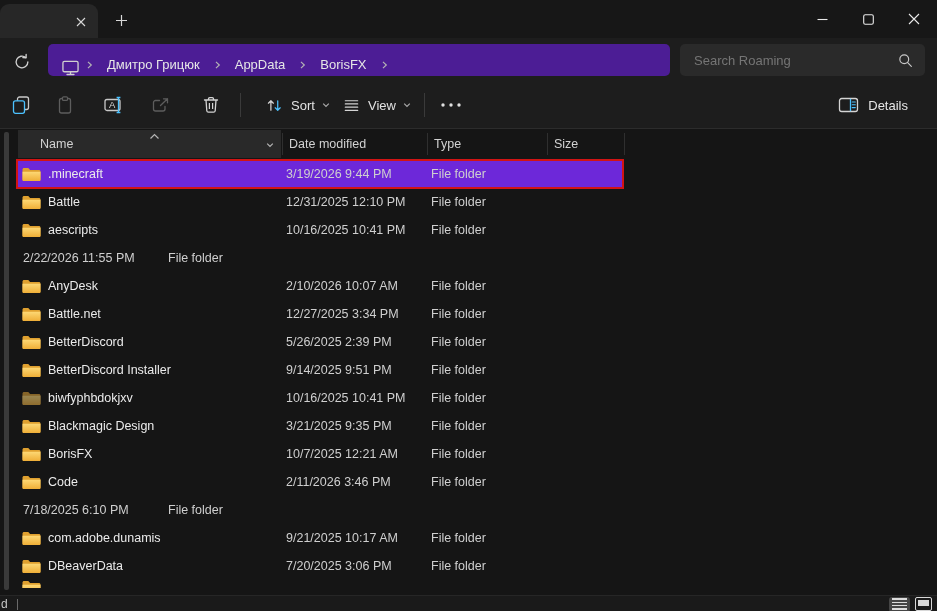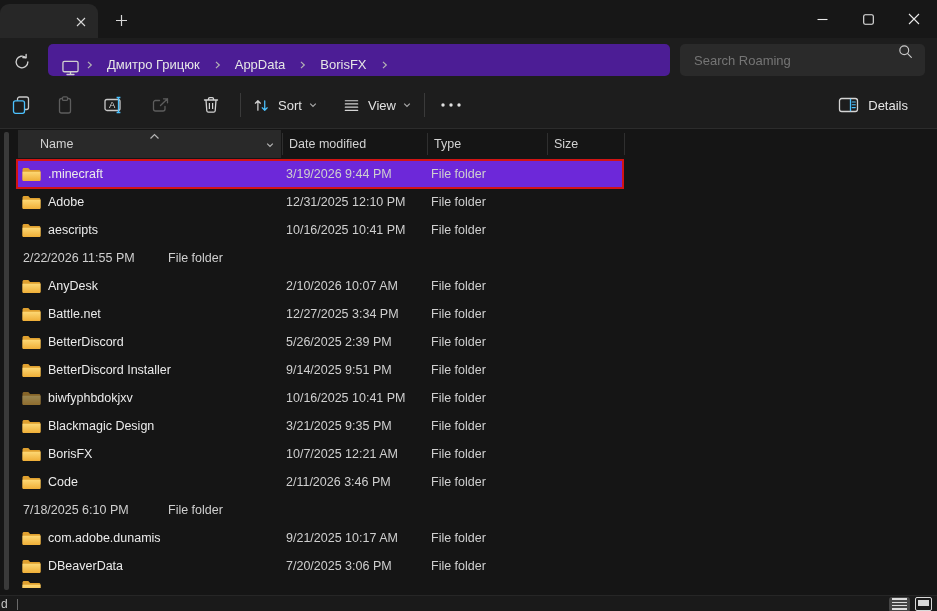--- a/index.html
+++ b/index.html
@@ -15,21 +15,21 @@
   .win-controls { position:absolute; right:0; top:0; height:38px; display:flex; }
   .win-btn { width:46px; height:38px; display:flex; align-items:center; justify-content:center; cursor:pointer; }
 
   
   .command-band { position:absolute; left:0; top:38px; width:100%; height:91px; background:#1d1d1d; border-bottom:1px solid #2c2c2c; }
   .refresh-btn { position:absolute; left:7px; top:9px; width:30px; height:30px; display:flex; align-items:center; justify-content:center; border-radius:4px; cursor:pointer; }
   .breadcrumb-bar { position:absolute; left:48px; top:6px; width:622px; height:32px; background:#4c1d95; border-radius:5px; display:flex; align-items:flex-end; font-size:13px; color:#e6e6e6; }
   .breadcrumb-bar .device { margin-left:13px; display:flex; align-items:center; }
   .crumb { padding:4px 8px; border-radius:3px; cursor:pointer; white-space:nowrap; }
   .crumb-chev { display:flex; align-items:center; margin:0 5px; }
-  .search-bar { position:absolute; left:680px; top:6px; width:245px; height:32px; background:#2a2a2a; border-radius:5px; display:flex; }
+  .search-bar { position:absolute; left:680px; top:6px; width:245px; height:32px; background:#2a2a2a; border-radius:5px; display:flex; align-items:center; }
   .search-bar input { flex:1; background:transparent; border:none; outline:none; color:#9c9c9c; font-size:13px; padding:0 14px; font-family:inherit; }
   .search-bar .mag { margin-right:12px; display:flex; }
 
   .toolbar { position:absolute; left:0; top:44px; width:100%; height:46px; }
   .tb-btn { position:absolute; top:5px; height:36px; display:flex; align-items:center; justify-content:center; border-radius:4px; cursor:pointer; }
   .tb-ico { width:36px; }
   .tb-label { font-size:13px; color:#e2e2e2; margin:0 6px 0 7px; }
   .tb-sep { position:absolute; top:11px; width:1px; height:24px; background:#3a3a3a; }
   .details-btn { position:absolute; right:19px; top:5px; height:36px; display:flex; align-items:center; padding:0 10px; border-radius:4px; cursor:pointer; }
   .details-btn span { font-size:13px; color:#e6e6e6; margin-left:9px; }
@@ -200,21 +200,21 @@
         <svg width="20" height="20" viewBox="0 0 20 20">
           <path d="M3.5 5 H16.5" stroke="#d4d4d4" stroke-width="1.3" stroke-linecap="round"></path>
           <path d="M7.5 5 V3.8 C7.5 3.1 8 2.7 8.7 2.7 H11.3 C12 2.7 12.5 3.1 12.5 3.8 V5" stroke="#d4d4d4" stroke-width="1.3" fill="none"></path>
           <path d="M5 5 L5.8 15.7 C5.9 16.6 6.6 17.2 7.5 17.2 H12.5 C13.4 17.2 14.1 16.6 14.2 15.7 L15 5" stroke="#d4d4d4" stroke-width="1.3" fill="none"></path>
           <path d="M8.4 8 V14 M11.6 8 V14" stroke="#d4d4d4" stroke-width="1.2"></path>
         </svg>
       </div>
 
       <div class="tb-sep" style="left:240px"></div>
 
-      <div class="tb-btn" style="left:244px;padding:0 8px">
+      <div class="tb-btn" style="left:257px;padding:0 8px">
         <svg width="19" height="19" viewBox="0 0 20 20">
           <path d="M6.2 15 V5.2 M3.6 7.6 L6.2 5 L8.8 7.6" stroke="#d4d4d4" stroke-width="1.3" fill="none" stroke-linecap="round" stroke-linejoin="round"></path>
           <path d="M13.4 5 V14.8 M10.8 12.4 L13.4 15 L16 12.4" stroke="#4cc2ff" stroke-width="1.3" fill="none" stroke-linecap="round" stroke-linejoin="round"></path>
         </svg>
         <span class="tb-label">Sort</span>
         <svg width="10" height="10" viewBox="0 0 10 10">
           <polyline points="2.2,3.6 5,6.4 7.8,3.6" fill="none" stroke="#aaaaaa" stroke-width="1.2"></polyline>
         </svg>
       </div>
 
@@ -291,21 +291,21 @@
         <span class="cell-date">3/19/2026 9:44 PM</span>
         <span class="cell-type">File folder</span>
         <span class="cell-size"></span>
       </div>
       <div class="row">
         <span class="cell-name">
           <svg class="folder" width="19" height="15" viewBox="0 0 19 15">
   <path d="M0.5,2.6 C0.5,1.7 1.2,1 2.1,1 H6.3 L8.1,2.9 H16.9 C17.8,2.9 18.5,3.6 18.5,4.5 V12.4 C18.5,13.3 17.8,14 16.9,14 H2.1 C1.2,14 0.5,13.3 0.5,12.4 Z" fill="#dfa02f"></path>
   <path d="M0.5,4.8 H18.5 V12.4 C18.5,13.3 17.8,14 16.9,14 H2.1 C1.2,14 0.5,13.3 0.5,12.4 Z" fill="url(#foldG)"></path>
           </svg>
-          <span class="fname">Adobe</span>
+          <span class="fname">Battle</span>
         </span>
         <span class="cell-date">12/31/2025 12:10 PM</span>
         <span class="cell-type">File folder</span>
         <span class="cell-size"></span>
       </div>
       <div class="row">
         <span class="cell-name">
           <svg class="folder" width="19" height="15" viewBox="0 0 19 15">
   <path d="M0.5,2.6 C0.5,1.7 1.2,1 2.1,1 H6.3 L8.1,2.9 H16.9 C17.8,2.9 18.5,3.6 18.5,4.5 V12.4 C18.5,13.3 17.8,14 16.9,14 H2.1 C1.2,14 0.5,13.3 0.5,12.4 Z" fill="#dfa02f"></path>
   <path d="M0.5,4.8 H18.5 V12.4 C18.5,13.3 17.8,14 16.9,14 H2.1 C1.2,14 0.5,13.3 0.5,12.4 Z" fill="url(#foldG)"></path>

